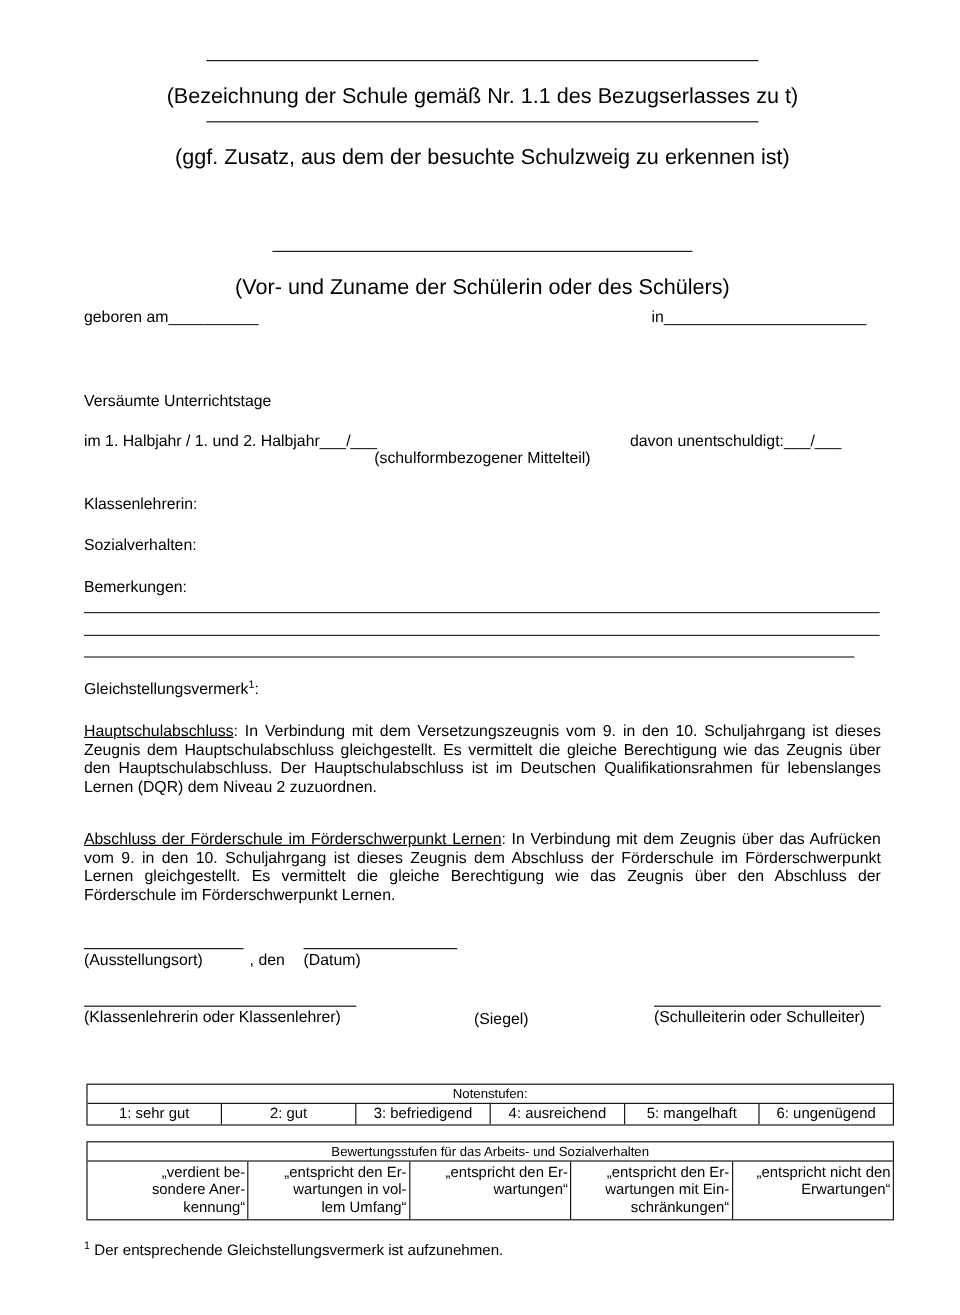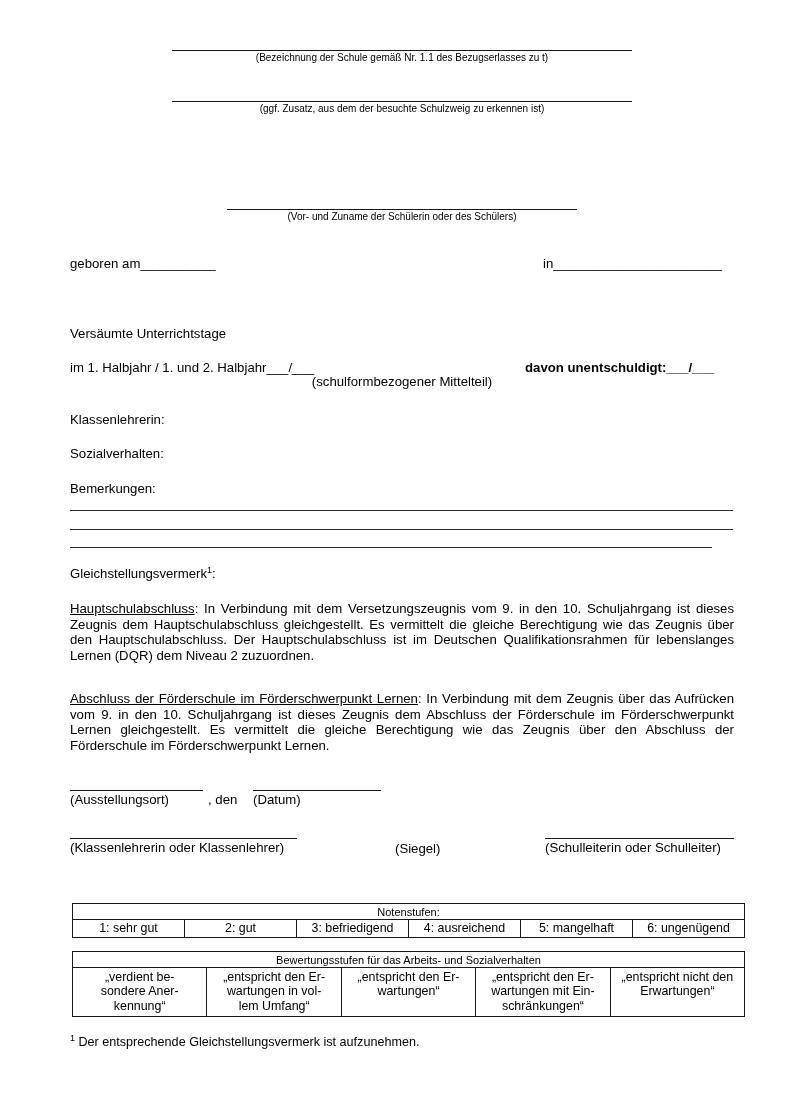--- a/index.html
+++ b/index.html
@@ -32,22 +32,22 @@
   
   .rule-block { text-align: center; }
   .rule-block .rule {
     display: block;
     height: 0;
     border-top: 1.3px solid #1a1a1a;
     margin: 0 auto;
   }
   .rule-block .cap {
     display: block;
-    font-size: 10px;
-    margin-top: 1px;
+    font-size: 18px;
+    margin-top: 19px;
   }
 
   
   .abs { position: absolute; }
 
   .hline {
     position: absolute;
     height: 0;
     border-top: 1.4px solid #2b2b2b;
     left: 0;
@@ -117,21 +117,21 @@
     line-height: 14.4px;
     border-left: 1.1px solid #1a1a1a;
     box-sizing: border-box;
     padding: 1px 2px 2px 2px;
     white-space: pre-line;
   }
   .gtable .tcell:first-child { border-left: 0; }
 
   
   .gtable.scale2 .trow { border-top: 1.1px solid #1a1a1a; }
-  .gtable.scale2 .tcell { padding: 2px 2px 3px 2px; }
+  .gtable.scale2 .tcell { padding: 2px 2px 3px 2px; text-align: right; }
 
   .footnote {
     position: absolute;
     font-size: 12.6px;
   }
   .footnote sup {
     font-size: 9px;
     vertical-align: super;
   }
   sup.fn {
@@ -165,21 +165,21 @@
     <span class="right" style="left:473px;">
       <span class="t">in</span><span class="t">_______________________</span>
     </span>
   </div>
 
 
   <div class="abs t" style="left:70px; top:327px;">Versäumte Unterrichtstage</div>
 
   <div class="abs row" style="left:70px; top:345px; width:700px;">
     <span class="t">im 1. Halbjahr / 1. und 2. Halbjahr</span><span class="t">___/___</span>
-    <span class="right" style="left:455px;font-weight:bold;">
+    <span class="right" style="left:455px;">
       <span class="t">davon unentschuldigt:</span><span class="t">___/___</span>
     </span>
   </div>
 
   <div class="abs center t" style="left:70px; top:375px; width:664px;">(schulformbezogener Mittelteil)</div>
 
   <div class="abs t" style="left:70px; top:413px;">Klassenlehrerin:</div>
   <div class="abs t" style="left:70px; top:447px;">Sozialverhalten:</div>
   <div class="abs t" style="left:70px; top:482px;">Bemerkungen:</div>
 

